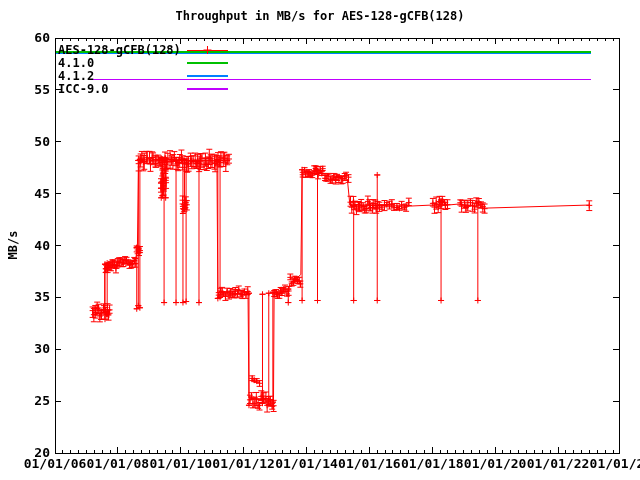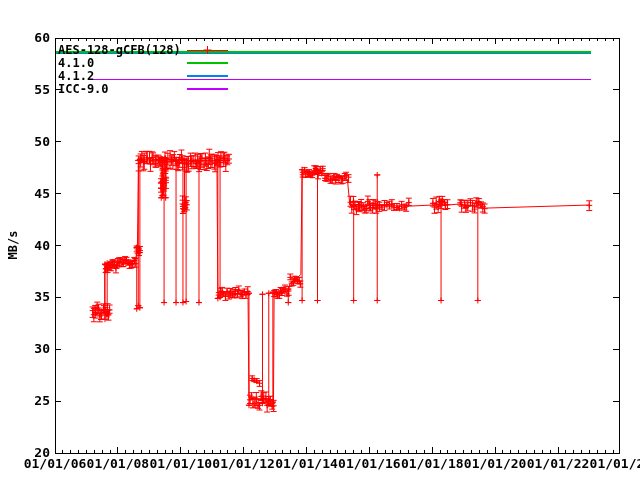--- a/index.html
+++ b/index.html
@@ -11,20 +11,21 @@
         font-size:12px;font-weight:bold;color:#000;white-space:nowrap;}
   svg{position:absolute;top:0;left:0;}
   text{font-family:"DejaVu Sans Mono",monospace;fill:#000;}
   .tick-label{font-size:13px;font-weight:bold;}
   .legend-label{font-size:12px;font-weight:bold;}
 </style>
 </head>
 <body>
 
 <div id="stage">
+  <div class="title">Throughput in MB/s for AES-128-gCFB(128)</div>
   <div class="ylab">MB/s</div>
   <svg id="plot" width="640" height="480">
       <g>
         <rect x="55" y="38" width="564" height="415" fill="none" stroke="#000000" stroke-width="1" shape-rendering="crispEdges"></rect>
       </g>
       <g>
         <path d="M55 453V447M55 38V44" stroke="#000000" stroke-width="1" shape-rendering="crispEdges"></path>
         <text x="55" y="468" text-anchor="middle" class="tick-label">01/01/06</text>
         <path d="M117.87625418060182 453V447M117.87625418060182 38V44" stroke="#000000" stroke-width="1" shape-rendering="crispEdges"></path>
         <text x="117.87625418060182" y="468" text-anchor="middle" class="tick-label">01/01/08</text>

